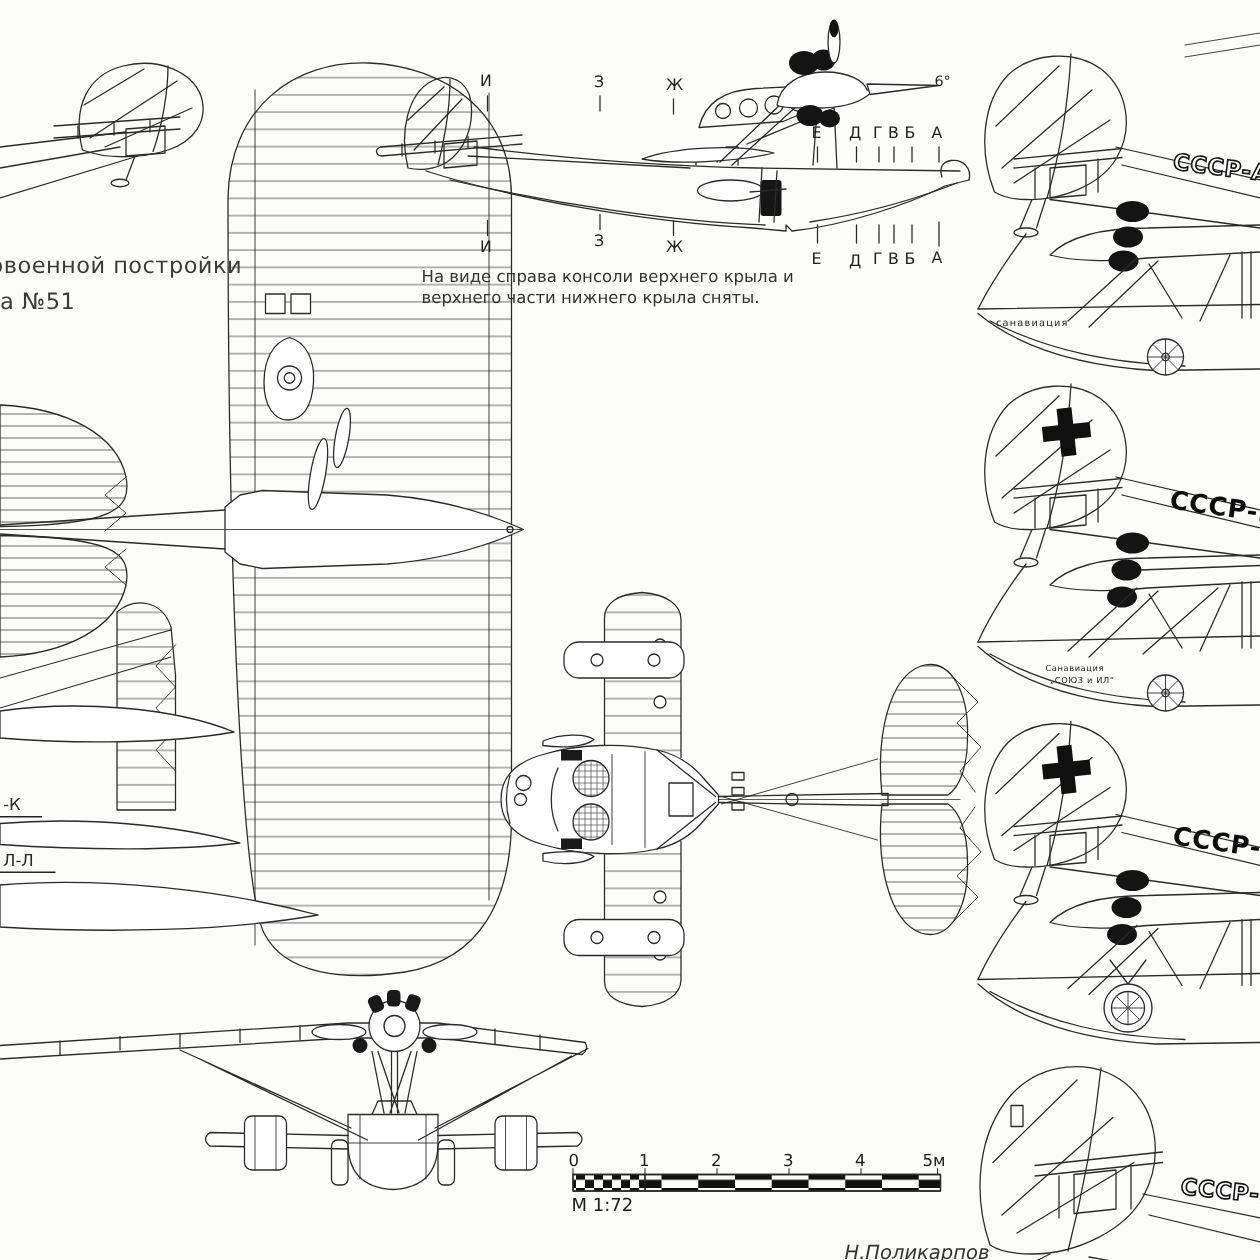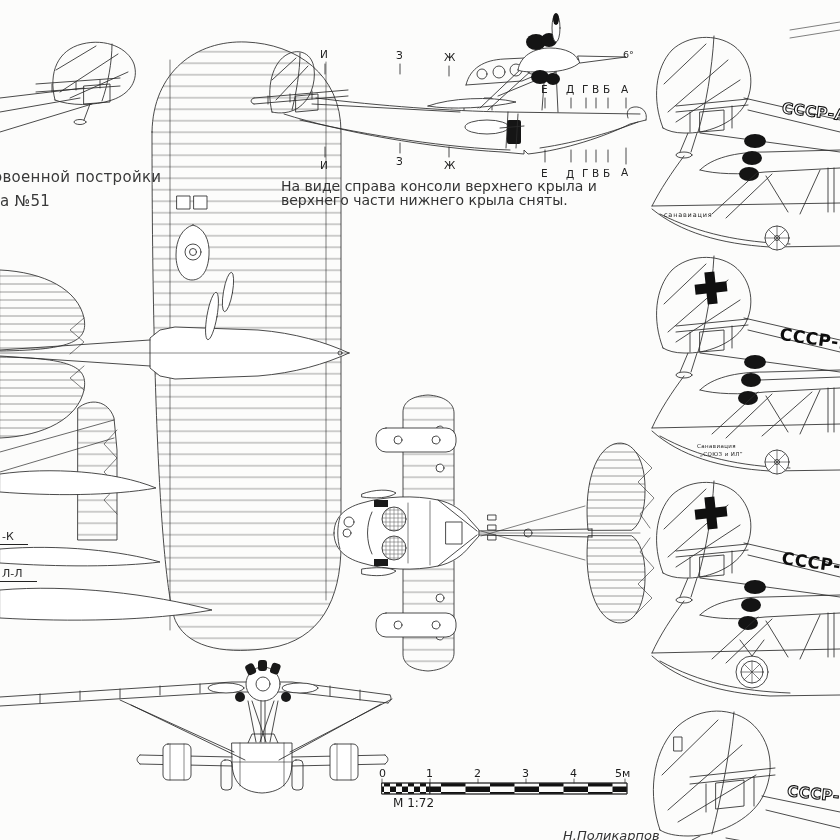--- a/index.html
+++ b/index.html
@@ -2,21 +2,21 @@
 <html><head>
 <meta charset="utf-8">
 <style>
   html,body{margin:0;padding:0;background:#e8e8e8;}
   #stage{position:relative;width:840px;height:840px;overflow:hidden;
          background:#fcfcfb;font-family:"DejaVu Sans","Liberation Sans",sans-serif;color:#222;}
   #art{position:absolute;left:0;top:0;}
   svg *{vector-effect:non-scaling-stroke;}
   .lbl{position:absolute;white-space:nowrap;color:#2a2a2a;line-height:1;}
   .title-l{font-size:15px;color:#3a3a3a;letter-spacing:.3px;}
-  .note-l{font-size:14px;color:#333;}
+  .note-l{font-size:11px;color:#333;}
   .sec{font-size:10.5px;color:#222;}
   .deg{font-size:9.5px;}
   .airfoil{font-size:11px;border-bottom:1.2px solid #222;padding:0 14px 2px 2px;}
   .reg{font-weight:bold;font-size:17px;letter-spacing:.5px;color:#0d0d0d;transform-origin:left top;}
   .reg-outline{font-weight:bold;font-size:15px;letter-spacing:.5px;color:#fff;
                -webkit-text-stroke:1.1px #141414;transform-origin:left top;}
   .hulltxt{font-size:6.5px;letter-spacing:.8px;color:#1b1b1b;}
   .hulltxt2{font-size:5.5px;letter-spacing:.4px;color:#1b1b1b;}
   .scale-num{font-size:11px;color:#1c1c1c;}
   .scale-m{font-size:12px;color:#1c1c1c;}
@@ -330,16 +330,16 @@
 <div class="lbl hulltxt" style="left:664px;top:212px;">санавиация</div>
 <div class="lbl hulltxt2" style="left:697px;top:444px;">Санавиация</div>
 <div class="lbl hulltxt2" style="left:700px;top:452px;">„СОЮЗ и ИЛ”</div>
 
 <div class="lbl scale-num" style="left:379px;top:768px;">0</div>
 <div class="lbl scale-num" style="left:426px;top:768px;">1</div>
 <div class="lbl scale-num" style="left:474px;top:768px;">2</div>
 <div class="lbl scale-num" style="left:522px;top:768px;">3</div>
 <div class="lbl scale-num" style="left:570px;top:768px;">4</div>
 <div class="lbl scale-num" style="left:615px;top:768px;">5м</div>
-<div class="lbl scale-m" style="left:393px;top:797px;">М 1:72</div>
+<div class="lbl scale-m" style="left:381px;top:797px;">М 1:72</div>
 <div class="lbl author" style="left:563px;top:796px;">Н.Поликарпов</div>
 
 </div>
 
 </body></html>

